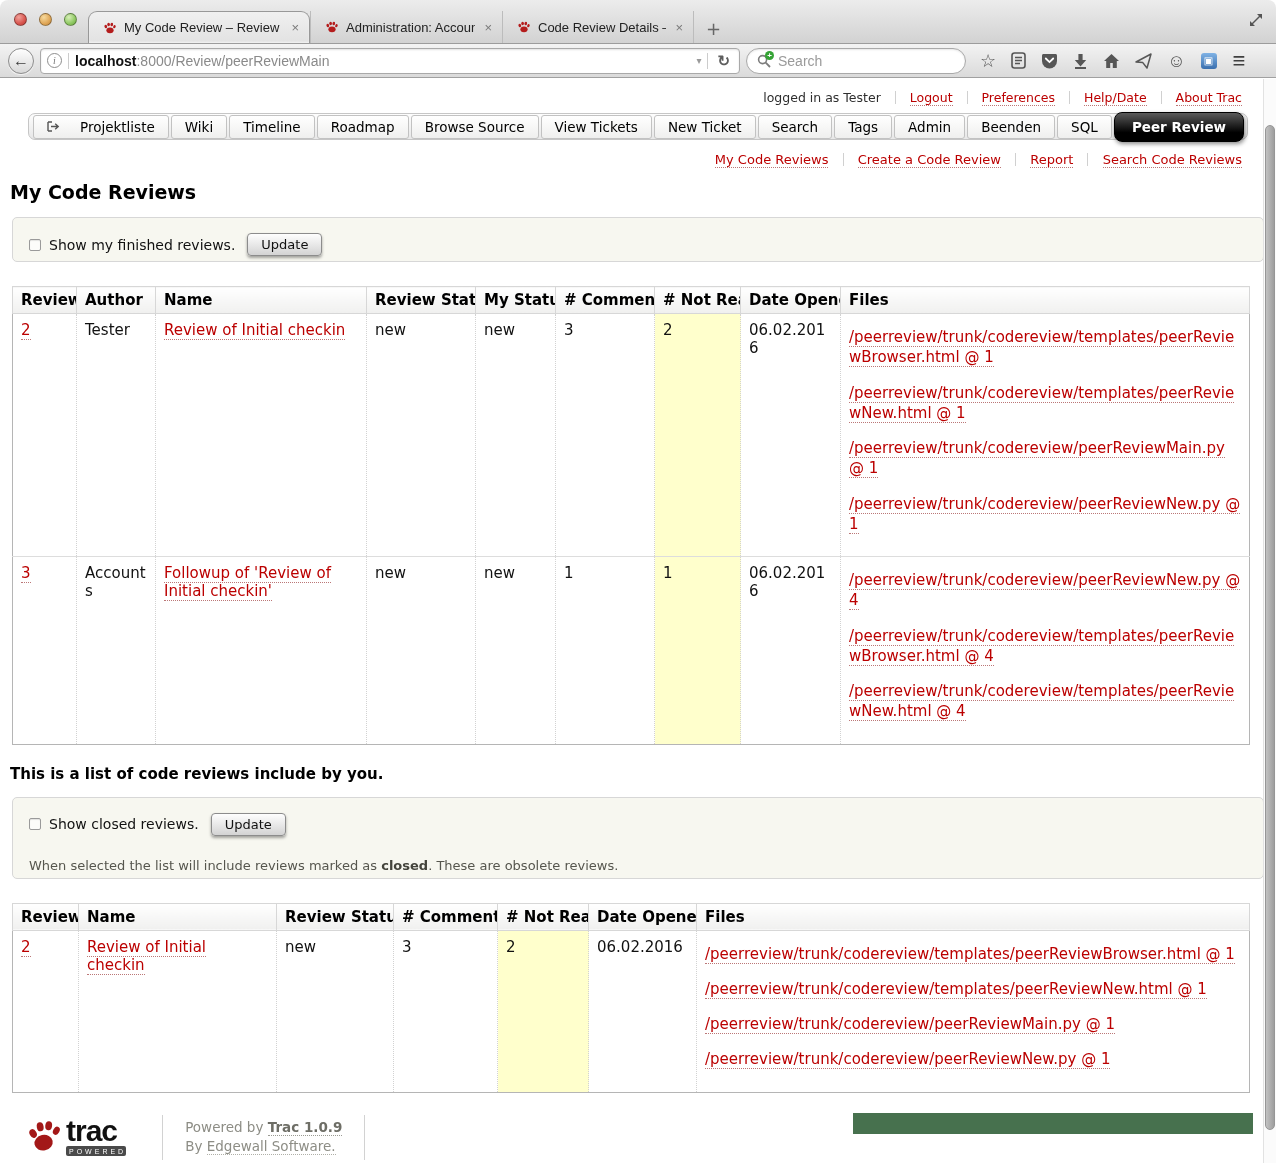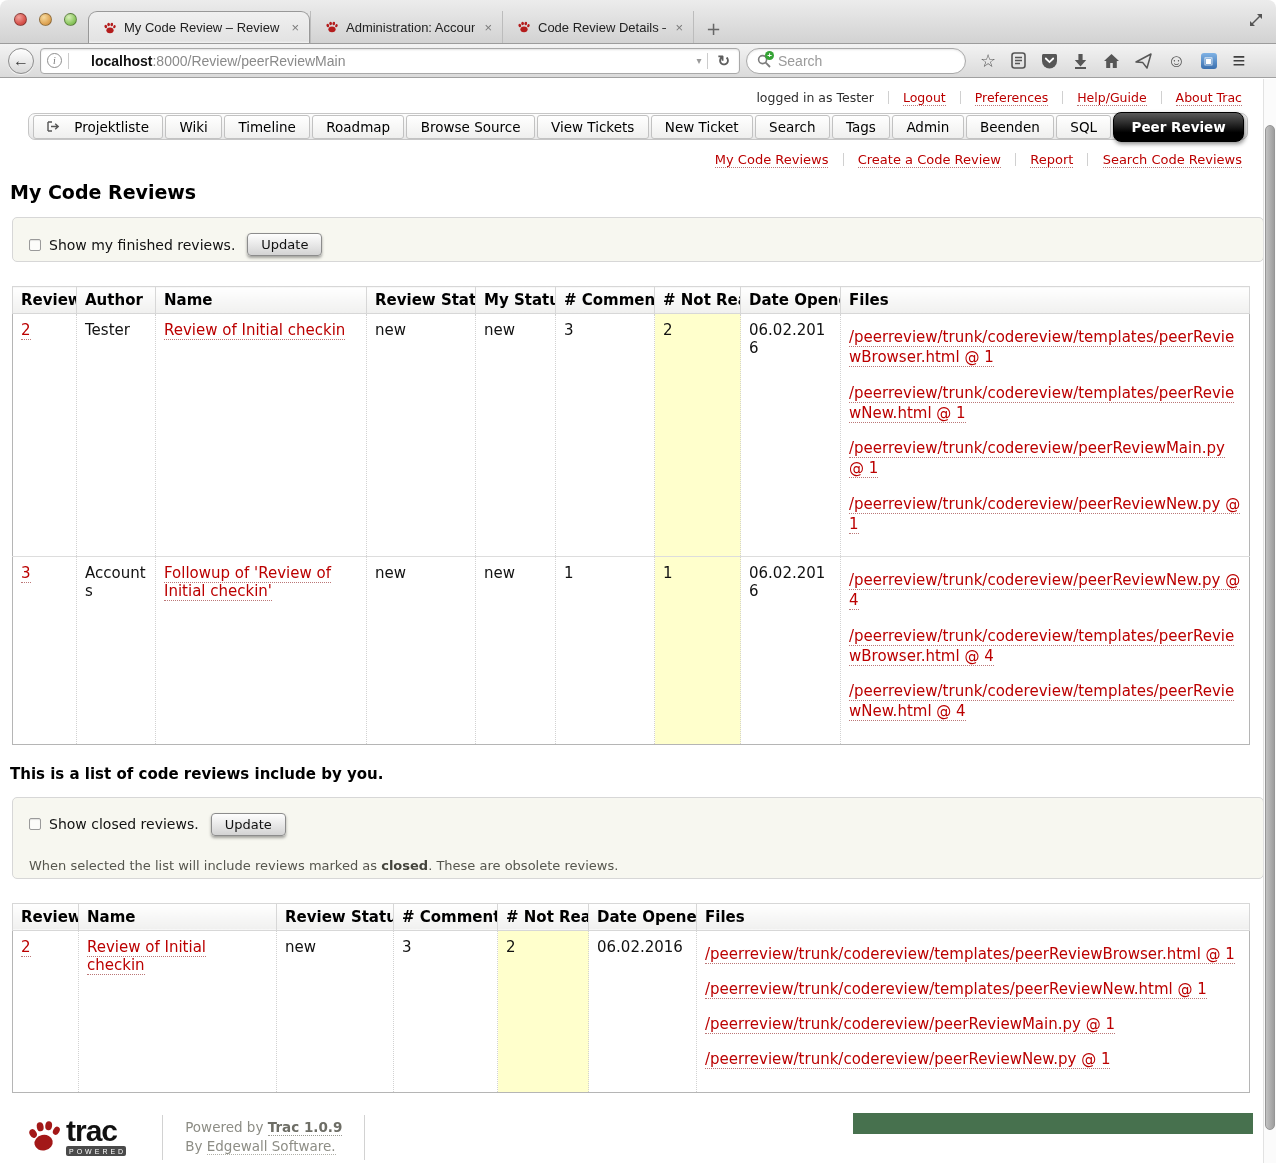--- a/index.html
+++ b/index.html
@@ -35,21 +35,21 @@
   .back-btn { width:26px; height:26px; border-radius:50%; border:1px solid #8d8d8d; flex:0 0 auto;
     background:linear-gradient(#fefefe,#d8d8d8); color:#3d3d3d; font-size:16px; font-weight:bold;
     display:flex; align-items:center; justify-content:center; box-shadow:0 1px 1px rgba(255,255,255,.7); }
   .urlbar { flex:0 0 700px; height:26px; background:#fff; border:1px solid #a9a9a9; border-radius:4px;
     display:flex; align-items:center; padding:0 6px; gap:6px; box-shadow:inset 0 1px 2px rgba(0,0,0,.12); }
   .info-icon { width:15px; height:15px; border-radius:50%; border:1px solid #8e8e8e; color:#777;
     font-size:10px; font-style:italic; font-family:"Liberation Serif",serif;
     display:flex; align-items:center; justify-content:center; flex:0 0 auto; }
   .url-sep { width:1px; height:16px; background:#ccc; }
   .url-text { flex:1; font-size:14px; color:#8a8a8a; white-space:nowrap; overflow:hidden; }
-  .url-text .domain { color:#111;margin-left:16px; }
+  .url-text .domain { color:#111; }
   .url-drop { color:#9a9a9a; font-size:10px; }
   .reload-btn { color:#5e5e5e; font-size:15px; font-weight:bold; padding:0 3px; }
   .searchbar { flex:0 0 220px; height:26px; background:#fff; border:1px solid #a9a9a9; border-radius:14px;
     display:flex; align-items:center; padding:0 10px; gap:7px; box-shadow:inset 0 1px 2px rgba(0,0,0,.1); }
   .search-glass { position:relative; width:14px; height:14px; flex:0 0 auto; }
   .search-glass svg { display:block; }
   .search-plus { position:absolute; right:-3px; top:-3px; width:9px; height:9px; border-radius:50%;
     background:#35a335; color:#fff; font-size:8px; line-height:9px; text-align:center; font-weight:bold; }
   .search-ph { color:#9a9a9a; font-size:14px; }
   .tb-icons { display:flex; align-items:center; gap:15px; margin-left:8px; color:#565656; }
@@ -61,21 +61,21 @@
   
   .content { position:relative; background:#fff; height:1085px; }
   .metanav { text-align:right; padding:12px 34px 0 0; font-size:12.5px; color:#2e2e2e; }
   .metanav a { color:#bb0000; text-decoration:none; border-bottom:1px dotted #bb7777; }
   .metanav .sep, .ctxtnav .sep { display:inline-block; width:1px; height:13px; background:#d0d0d0;
     margin:0 10px; vertical-align:-2px; }
   .mainnav { margin:8px 28px 0; height:27px; display:flex; align-items:center;
     background:linear-gradient(#fdfdfd,#e7e7e7); border:1px solid #c6c6c6; border-radius:7px; padding:0 3px; }
   .nav-item { flex:1 1 auto; text-align:center; font-size:13.5px; color:#000; padding:3px 10px;
     background:linear-gradient(#ffffff,#efefee); border:1px solid #c2c2c2; border-radius:3px;
-    margin:0 1px; white-space:nowrap; display:flex; align-items:center; justify-content:center; gap:14px; }
+    margin:0 1px; white-space:nowrap; display:flex; align-items:center; justify-content:center; gap:20px; }
   .nav-item.active { background:linear-gradient(#5a5a5a,#000 70%); color:#fff; font-weight:bold;
     border:1px solid #000; border-radius:8px; padding:6px 14px; margin:-3px 0 -3px 1px;
     box-shadow:1px 2px 4px rgba(0,0,0,.45); }
   .ctxtnav { text-align:right; margin:12px 34px 0 0; font-size:13px; }
   .ctxtnav a { color:#bb0000; text-decoration:none; border-bottom:1px dotted #bb7777; }
 
   h1.page-title { font-size:19px; font-weight:bold; color:#000; margin:14px 0 0 10px; }
   h2.section-heading { font-size:15px; font-weight:bold; color:#000; margin:20px 0 0 10px; }
 
   .filterbox { margin:14px 12px 0; background:#f7f7f0; border:1px solid #d7d7d7; border-radius:5px;
@@ -234,21 +234,21 @@
 
   <div class="content">
 
     <div class="metanav">
       <span>logged in as Tester</span>
       <span class="sep"></span>
       <a>Logout</a>
       <span class="sep"></span>
       <a>Preferences</a>
       <span class="sep"></span>
-      <a>Help/Guide</a>
+      <a>Help/Date</a>
       <span class="sep"></span>
       <a>About Trac</a>
     </div>
 
     <div class="mainnav">
       <span class="nav-item">
         <svg width="13" height="11" viewBox="0 0 13 11">
             <path d="M1 1h4M1 1v9M1 10h4" fill="none" stroke="#555" stroke-width="1.4"></path>
             <path d="M4 5.5h7M8.2 2.8l3 2.7-3 2.7" fill="none" stroke="#555" stroke-width="1.4"></path>
           </svg>

